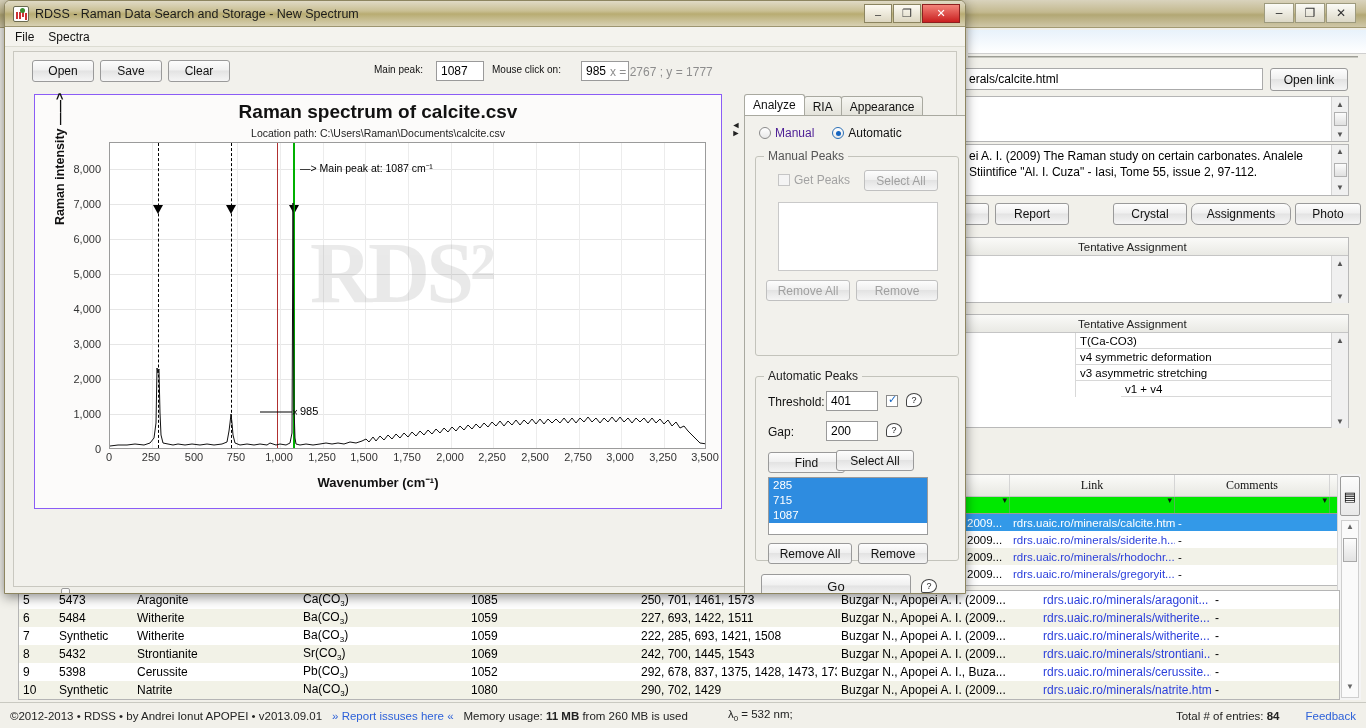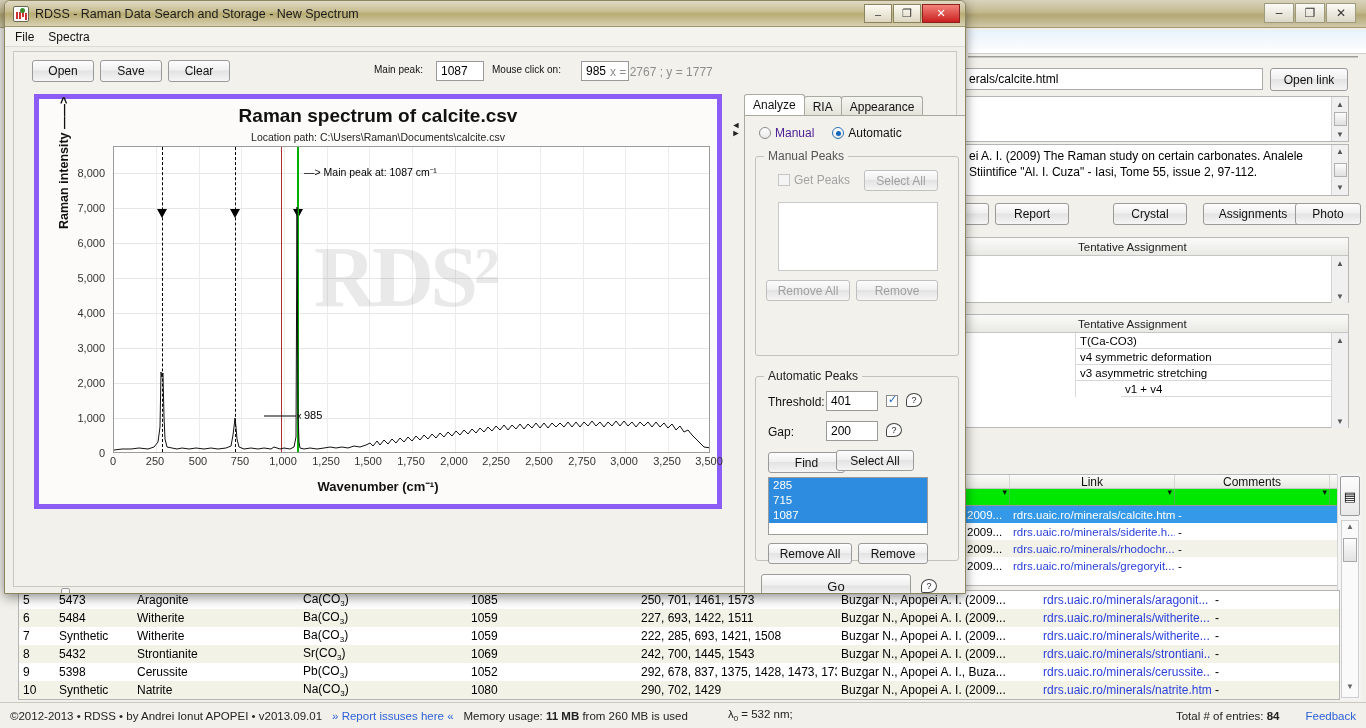--- a/index.html
+++ b/index.html
@@ -95,21 +95,21 @@
   .at-row {
     height: 16px; border-bottom: 1px solid #d8d8d8; font-size: 11.5px;
     color: #000; display: flex; align-items: center; padding-left: 4px;
     background: #fff;
   }
 
   .grid-table {
     position: absolute; left: 963px; top: 474px; width: 386px; height: 112px;
     background: #fff; border: 1px solid #b9b9b9; overflow: hidden;
   }
-  .gt-head { display: flex; height: 14px; background: linear-gradient(180deg,#fbfbf9,#e8e8e2); border-bottom: 1px solid #c5c5c5; }
+  .gt-head { display: flex; height: 22px; background: linear-gradient(180deg,#fbfbf9,#e8e8e2); border-bottom: 1px solid #c5c5c5; font-family: Liberation Serif, serif; }
   .gt-head div { font-size: 12px; color: #111; display:flex; align-items:center; justify-content:center; border-right: 1px solid #d5d5d5; }
   .gt-filter { display: flex; height: 17px; background: #00e800; border-bottom: 1px solid #9a9a9a; }
   .gt-filter div { border-right: 1px solid #4db84d; position: relative; }
   .gt-filter div::after {
     content: "▾"; position: absolute; right: 2px; top: -2px; font-size: 9px; color: #111;
   }
   .gt-row { display: flex; height: 17px; font-size: 11.5px; align-items: center; }
   .gt-row div { padding: 0 3px; overflow: hidden; white-space: nowrap; }
   .gt-row.sel { background: #3399e8; color: #fff; }
   .gt-row.alt { background: #f2f2e8; }
@@ -210,21 +210,21 @@
   .tb-input {
     position: absolute; top: 1px; height: 20px; background: #fff;
     border: 1px solid #9a9a9a; font-size: 12px; padding: 2px 4px; color: #000;
     font-family: "Liberation Sans", sans-serif;
   }
   .tb-coord { position: absolute; top: 5px; font-size: 12px; color: #8d8d8d; }
 
   
   .chart-panel {
     position: absolute; left: 20px; top: 42px; width: 688px; height: 415px;
-    background: #fcfbfa; border: 5px solid #8b5cf6; 
+    background: #fcfbfa; border: 1px solid #8b5cf6; 
   }
   .chart-title { text-align: center; font-size: 19px; font-weight: bold; color: #111; margin-top: 6px; font-family: "Liberation Sans", sans-serif; }
   .chart-subtitle { text-align: center; font-size: 10.5px; color: #222; margin-top: 4px; }
 
   .plot {
     position: absolute; left: 74px; top: 47px; width: 597px; height: 307px;
     background: #fff; border: 1px solid #9b9b9b;
     overflow: hidden;
   }
   .gridline-h { position: absolute; left: 0; width: 100%; height: 1px; background: #e6e6e6; }
@@ -348,21 +348,21 @@
         <div class="vsb-arrow">▲</div>
         <div class="vsb-thumb"></div>
         <div class="vsb-arrow">▼</div>
       </div>
     </div>
 
     <div class="btn-row-1">
       <div class="btn" style="left:0px;width:34px;"></div>
       <div class="btn" style="left:40px;width:74px;">Report</div>
       <div class="btn" style="left:158px;width:74px;">Crystal</div>
-      <div class="btn" style="left:248px;width:100px;">Assignments</div>
+      <div class="btn" style="left:236px;width:100px;border-radius:7px;">Assignments</div>
       <div class="btn" style="left:340px;width:66px;">Photo</div>
     </div>
 
     <div class="assign-table" style="left:963px; top:237px; width:386px; height:66px;">
       <div class="at-head" style="padding-left:114px;">Tentative Assignment</div>
       <div class="vsb" style="top:18px;height:47px;">
         <div class="vsb-arrow">▲</div>
         <div class="vsb-arrow">▼</div>
       </div>
     </div>

